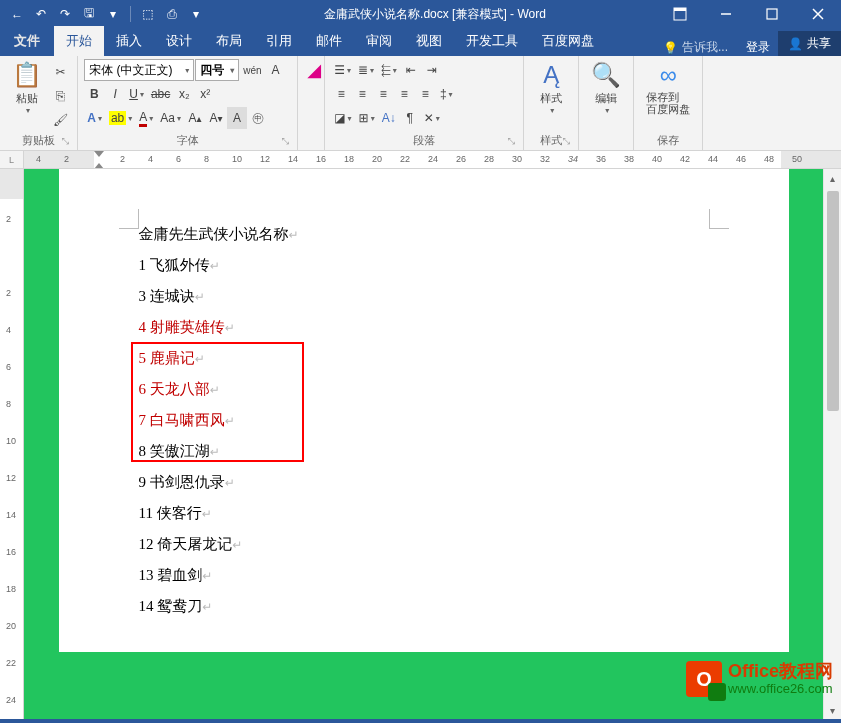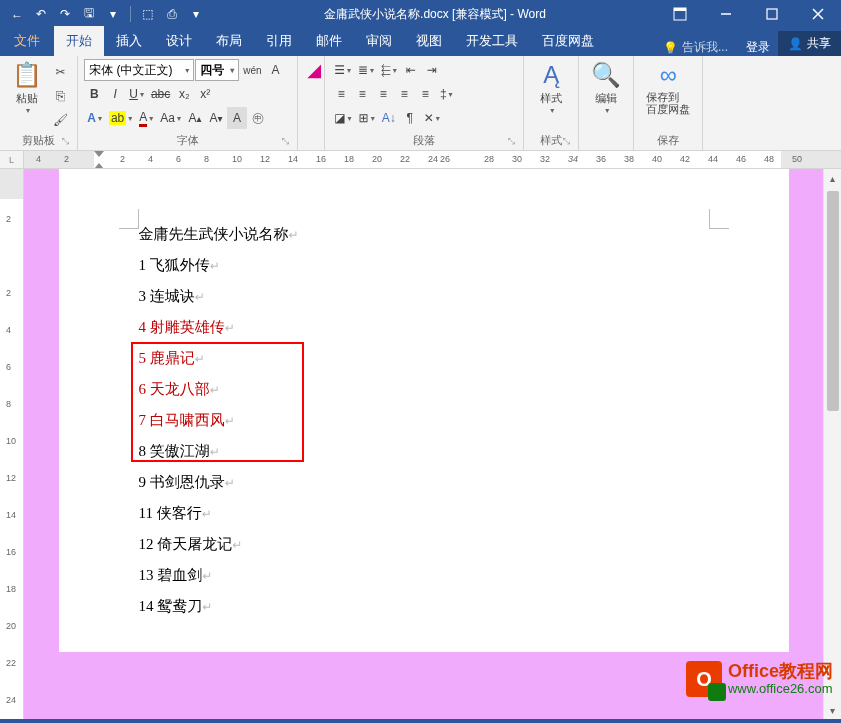--- a/index.html
+++ b/index.html
@@ -9,21 +9,21 @@
 .titlebar { height: 28px; background: #2b579a; display: flex; align-items: center; color: #fff; font-size: 12px; }
 .qat { display: flex; align-items: center; padding: 0 6px; gap: 2px; }
 .qat-btn { width: 22px; height: 22px; display: flex; align-items: center; justify-content: center; color: #fff; cursor: pointer; }
 .qat-sep { width: 1px; height: 16px; background: rgba(255,255,255,0.3); margin: 0 4px; }
 .title-center { flex: 1; text-align: center; font-size: 12px; }
 .win-controls { display: flex; }
 .win-btn { width: 46px; height: 28px; display: flex; align-items: center; justify-content: center; color: #fff; }
 
 
 .tabrow { height: 28px; background: #2b579a; display: flex; align-items: flex-end; color: #fff; font-size: 13px; }
-.file-tab { background: #2b579a; color: #fdba74; padding: 6px 14px; cursor: pointer; }
+.file-tab { background: #2b579a; color: #e5e5e5; padding: 6px 14px; cursor: pointer; font-weight: bold; }
 .tab { padding: 6px 12px; cursor: pointer; color: #fff; }
 .tab.active { background: #f3f3f3; color: #2b579a; }
 .tabrow-spacer { flex: 1; }
 .tell-me { color: #c8d5e8; font-size: 12px; padding: 0 10px; display: flex; align-items: center; gap: 4px; }
 .signin { color: #fff; font-size: 12px; padding: 0 8px; margin-top: 12px; }
 .share { background: #1e3e6e; color: #fff; font-size: 12px; padding: 4px 10px; display: flex; align-items: center; gap: 4px; }
 
 
 .ribbon { height: 95px; background: #f3f3f3; border-bottom: 1px solid #d4d4d4; display: flex; }
 .rgroup { border-right: 1px solid #d4d4d4; padding: 3px 6px 1px 6px; display: flex; flex-direction: column; }
@@ -48,21 +48,21 @@
 .ruler-tick { position:absolute; top:3px; font-size:9px; color:#666;}
 .indent-marker { position:absolute; top:0; left:70px; width:10px; height:18px; }
 .indent-marker::before { content:""; position:absolute; top:0; left:0; border-left:5px solid transparent; border-right:5px solid transparent; border-top:6px solid #888;}
 .indent-marker::after { content:""; position:absolute; bottom:0; left:0; border-left:5px solid transparent; border-right:5px solid transparent; border-bottom:6px solid #888;}
 
 
 .docarea { display: flex; height: 550px; }
 .ruler-v { width: 24px; background: #fff; border-right: 1px solid #d4d4d4; position:relative;}
 .ruler-v .shade-top { position:absolute; left:0; right:0; top:0; height:30px; background:#e7e7e7;}
 .ruler-v-tick { position:absolute; left:6px; font-size:9px; color:#666;}
-.docscroll { flex:1; background: #f0abfc; overflow:auto; position: relative; }
+.docscroll { flex:1; background: #22c55e; overflow:auto; position: relative; }
 .page { margin: 0 auto; width: 730px; background:#fff; padding: 50px 80px 30px 80px; position:relative;}
 .crop-tl { position:absolute; top:40px; left:60px; width:20px; height:20px; border-left:1px solid #bbb; border-top:1px solid #bbb; transform: rotate(180deg);}
 .crop-tr { position:absolute; top:40px; right:60px; width:20px; height:20px; border-right:1px solid #bbb; border-top:1px solid #bbb; transform: rotate(180deg);}
 .doc-line { font-family: "SimSun", serif; font-size: 15px; line-height: 30px; color: #000; }
 .doc-line .pm { color: #bbb; font-size: 12px; }
 .doc-line.red { color: #c00000; }
 .redbox { border: 2px solid #ff0000; position: absolute; left: 72px; top: 173px; width: 173px; height: 120px; pointer-events:none;}
 .scrollbar-v { width: 18px; background: #f3f3f3; border-left:1px solid #e4e4e4; display:flex; flex-direction:column; align-items:center; }
 .scroll-arrow { height:18px; width:100%; display:flex; align-items:center; justify-content:center; font-size:10px; color:#666;}
 .scroll-thumb { width:12px; background:#c2c2c2; border-radius:2px; }
@@ -306,21 +306,21 @@
       <div class="ruler-tick" style="left: 152px;">6</div>
       <div class="ruler-tick" style="left: 180px;">8</div>
       <div class="ruler-tick" style="left: 208px;">10</div>
       <div class="ruler-tick" style="left: 236px;">12</div>
       <div class="ruler-tick" style="left: 264px;">14</div>
       <div class="ruler-tick" style="left: 292px;">16</div>
       <div class="ruler-tick" style="left: 320px;">18</div>
       <div class="ruler-tick" style="left: 348px;">20</div>
       <div class="ruler-tick" style="left: 376px;">22</div>
       <div class="ruler-tick" style="left: 404px;">24</div>
-      <div class="ruler-tick" style="left: 416px;">26</div>
+      <div class="ruler-tick" style="left: 432px;">26</div>
       <div class="ruler-tick" style="left: 460px;">28</div>
       <div class="ruler-tick" style="left: 488px;">30</div>
       <div class="ruler-tick" style="left: 516px;">32</div>
       <div class="ruler-tick" style="left: 544px; font-style: italic;">34</div>
       <div class="ruler-tick" style="left: 572px;">36</div>
       <div class="ruler-tick" style="left: 600px;">38</div>
       <div class="ruler-tick" style="left: 628px;">40</div>
       <div class="ruler-tick" style="left: 656px;">42</div>
       <div class="ruler-tick" style="left: 684px;">44</div>
       <div class="ruler-tick" style="left: 712px;">46</div>

